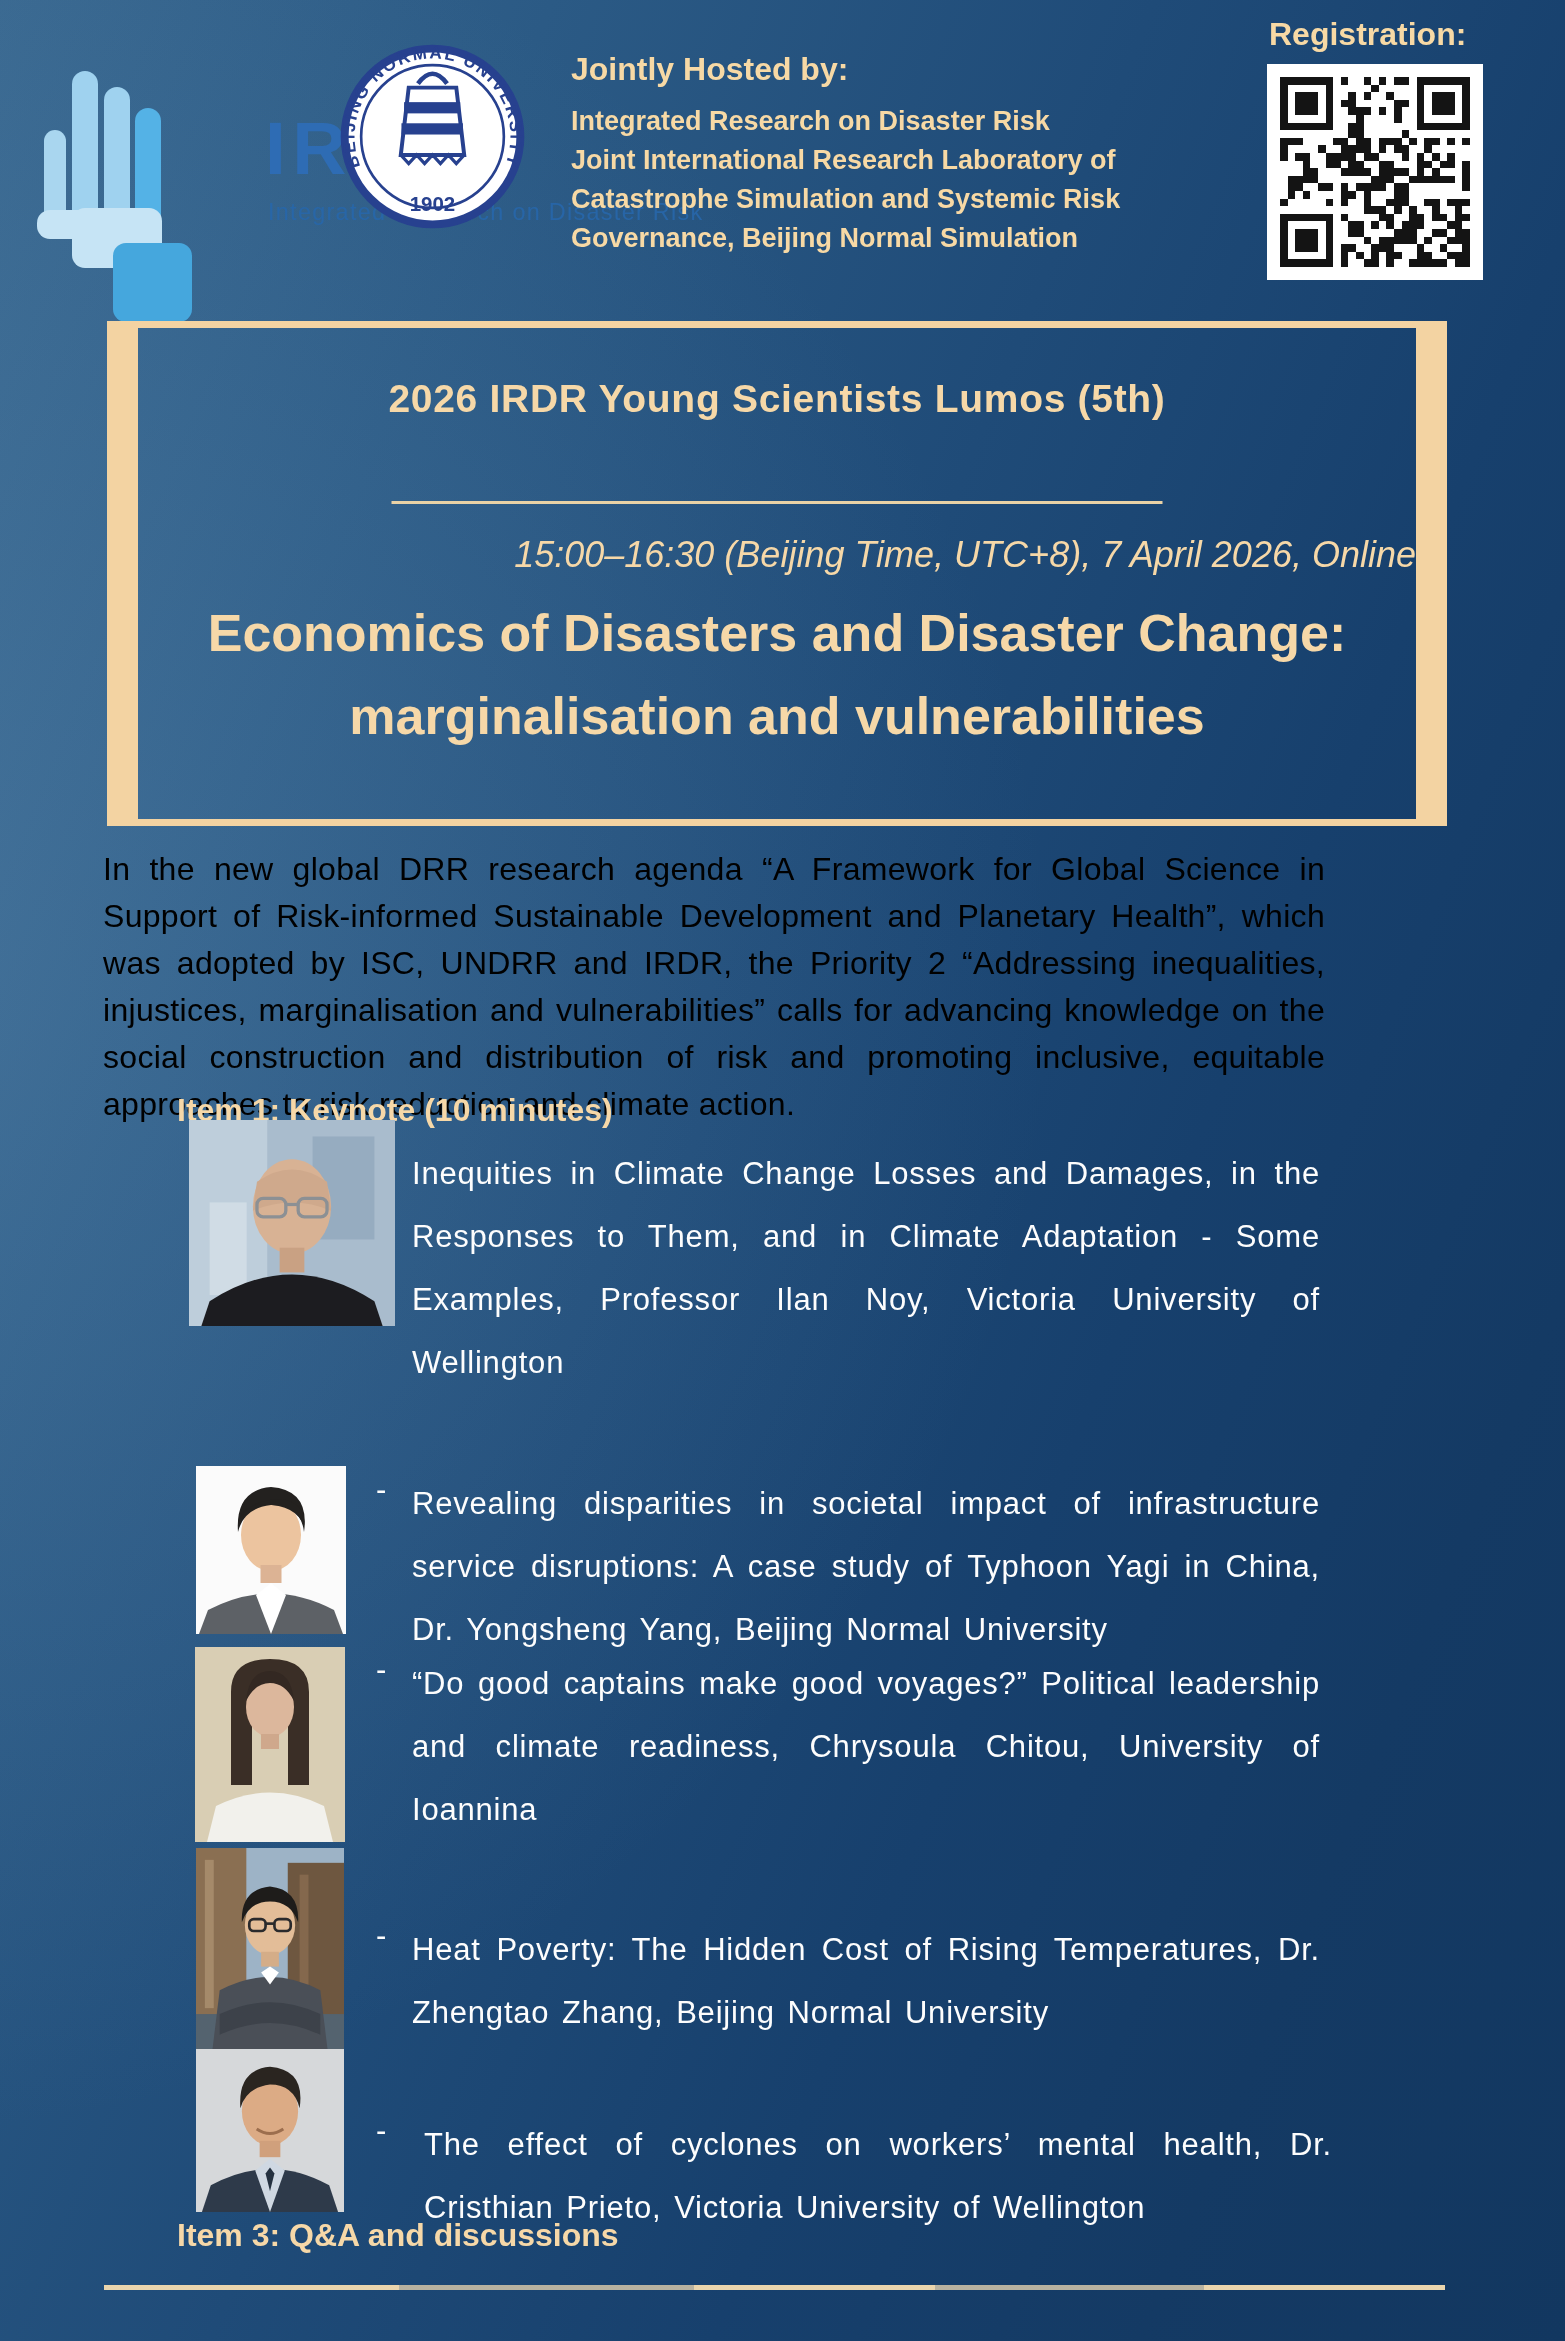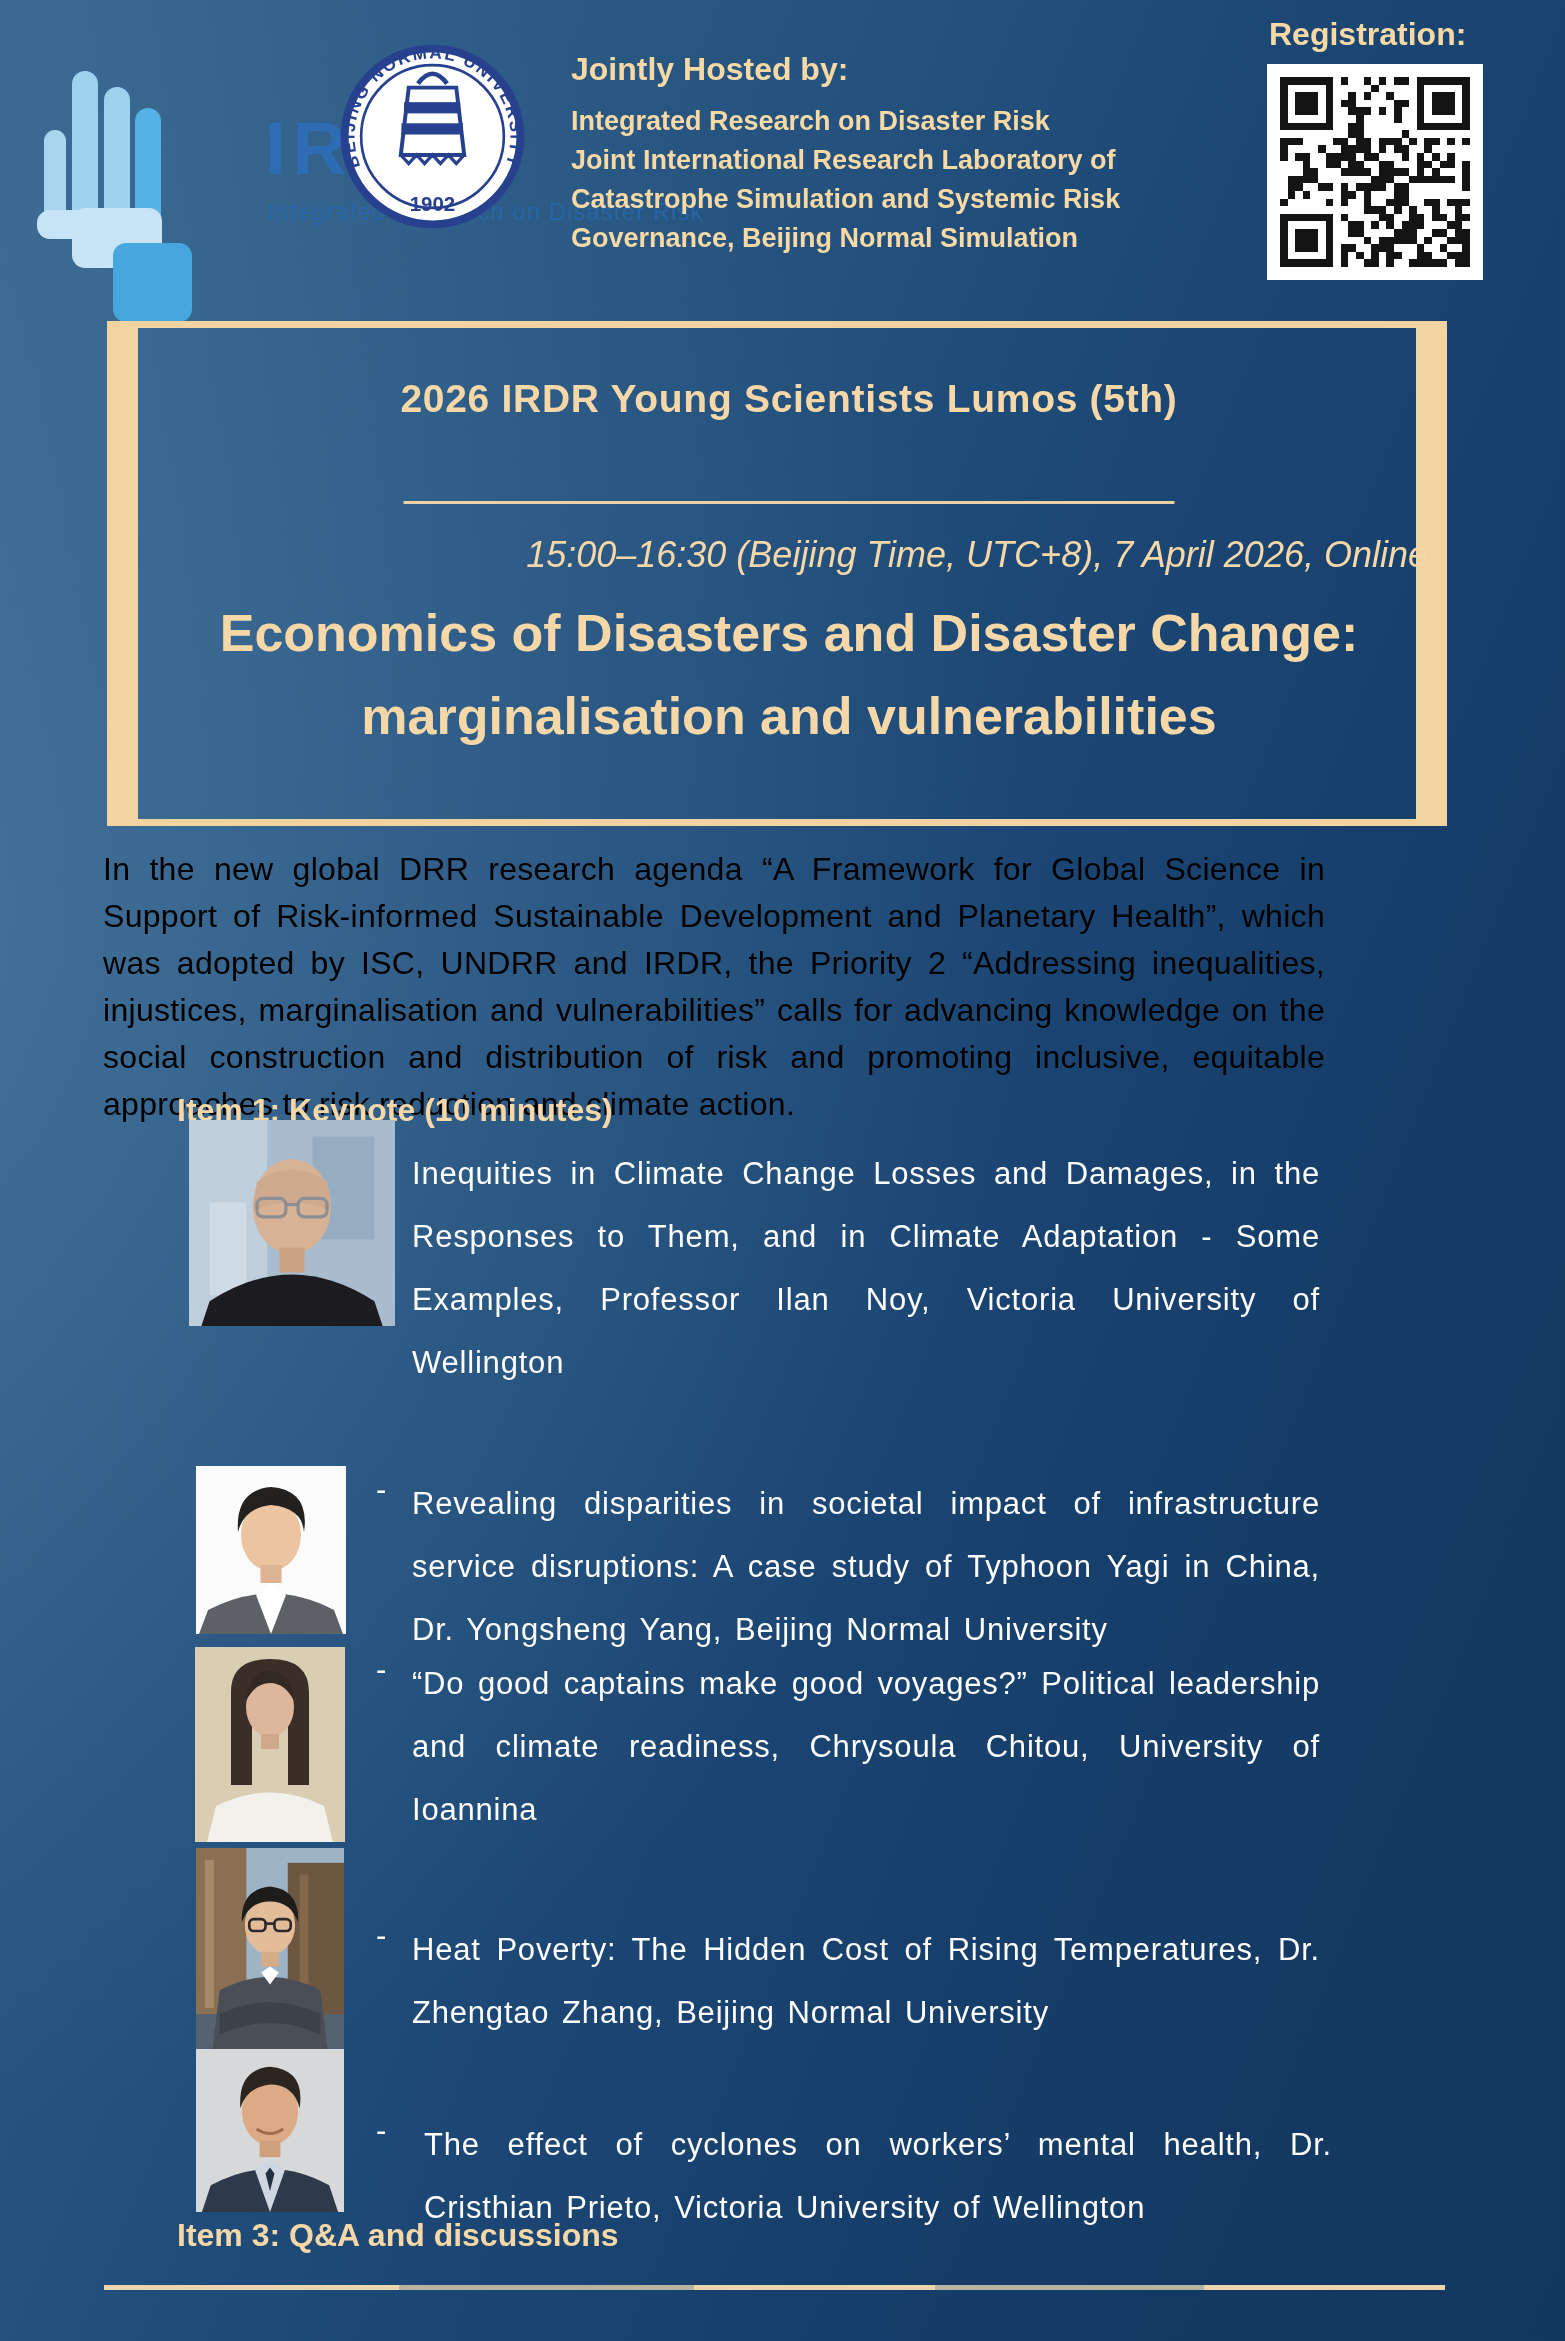--- a/index.html
+++ b/index.html
@@ -37,21 +37,21 @@
   .reg-label{left:1269px;top:15.6px;font-size:32px;font-weight:700;color:#f7d9a5;}
   .qr-box{left:1267px;top:64px;width:190px;height:190px;background:#ffffff;padding:13px;}
   .qr-box svg{display:block;width:190px;height:190px;}
 
   
   .title-box{
     left:107px;top:321px;width:1340px;height:505px;box-sizing:border-box;
     border-left:31px solid #f3d3a2;border-right:31px solid #f3d3a2;
     border-top:7.8px solid #f3d3a2;border-bottom:7.8px solid #f3d3a2;
   }
-  .box-inner{position:relative;width:100%;height:100%;margin-left:12px;}
+  .box-inner{position:relative;width:100%;height:100%;}
   .event-series{position:absolute;left:0;right:0;top:49px;text-align:center;
     font-size:39px;font-weight:700;color:#f6d8a8;letter-spacing:0.7px;}
   .series-divider{position:absolute;left:50%;transform:translateX(-50%);top:173px;
     width:771px;height:3.3px;background:#e9d2a6;}
   .event-datetime{position:absolute;left:0;right:0;top:206px;text-align:right;
     font-size:36px;font-style:italic;color:#f6d8a8;}
   .main-title{position:absolute;left:0;right:0;top:264px;text-align:center;
     font-size:52px;font-weight:700;color:#f6d8a8;line-height:83px;}
 
   

